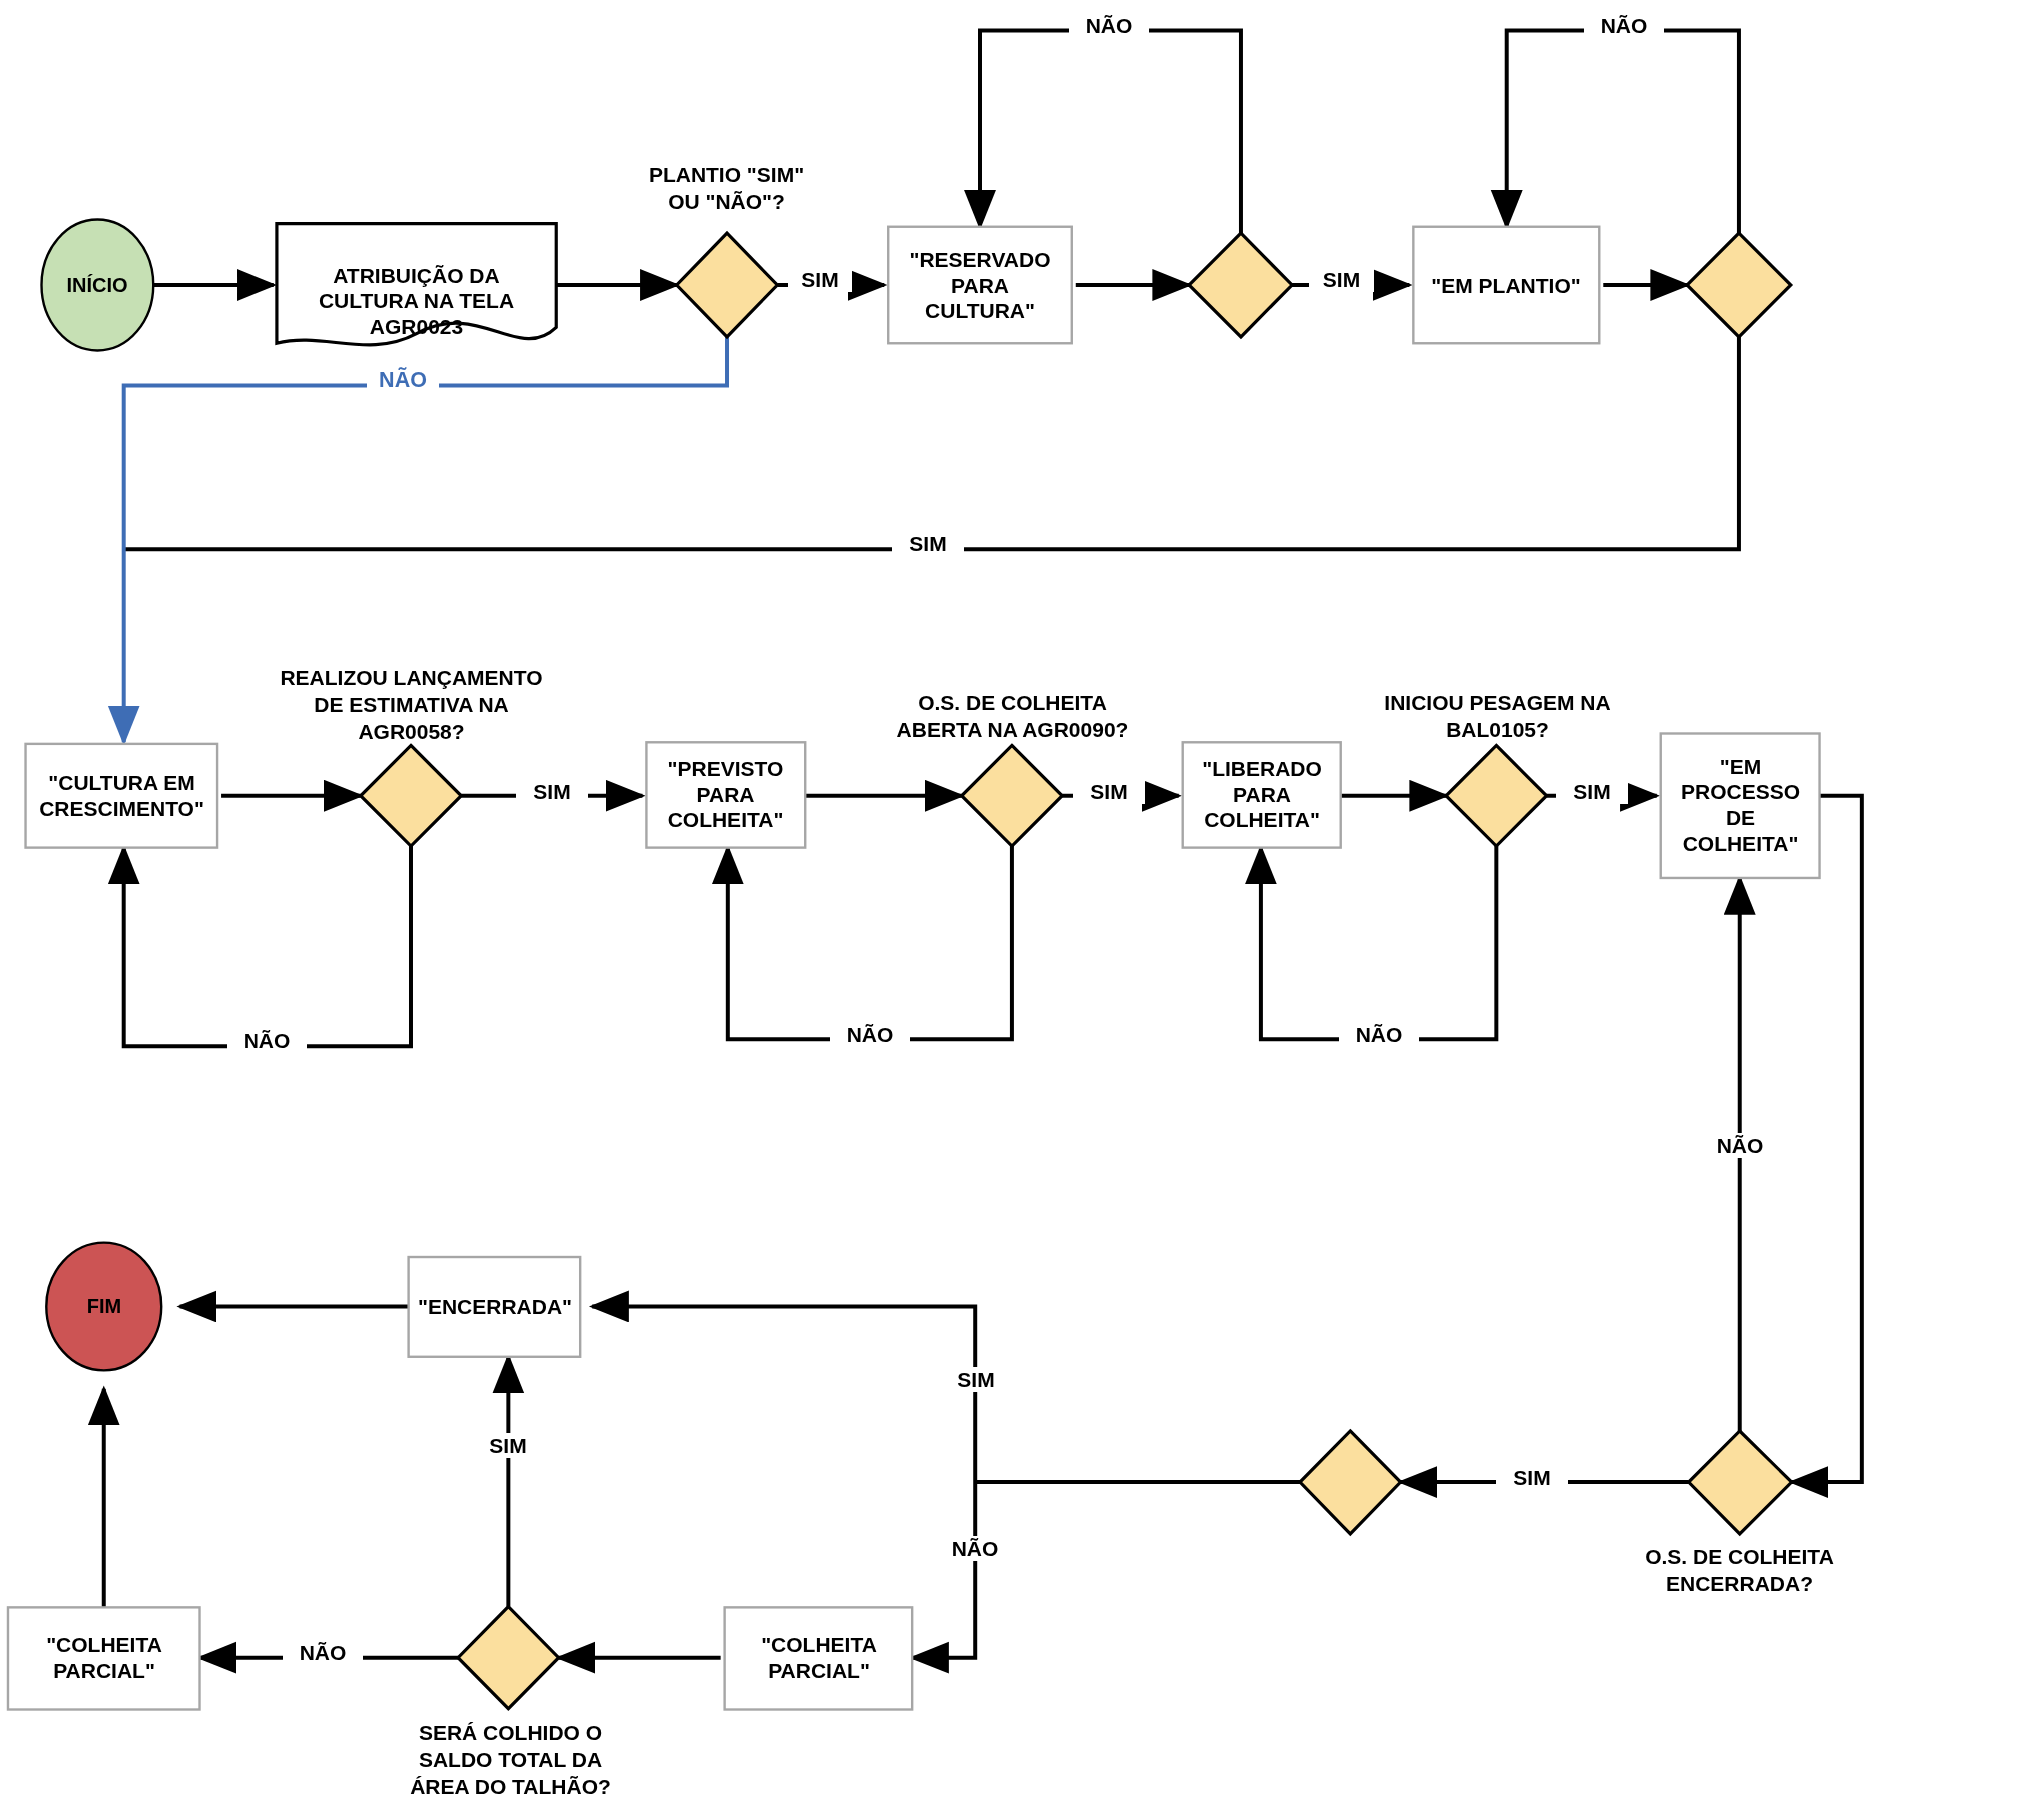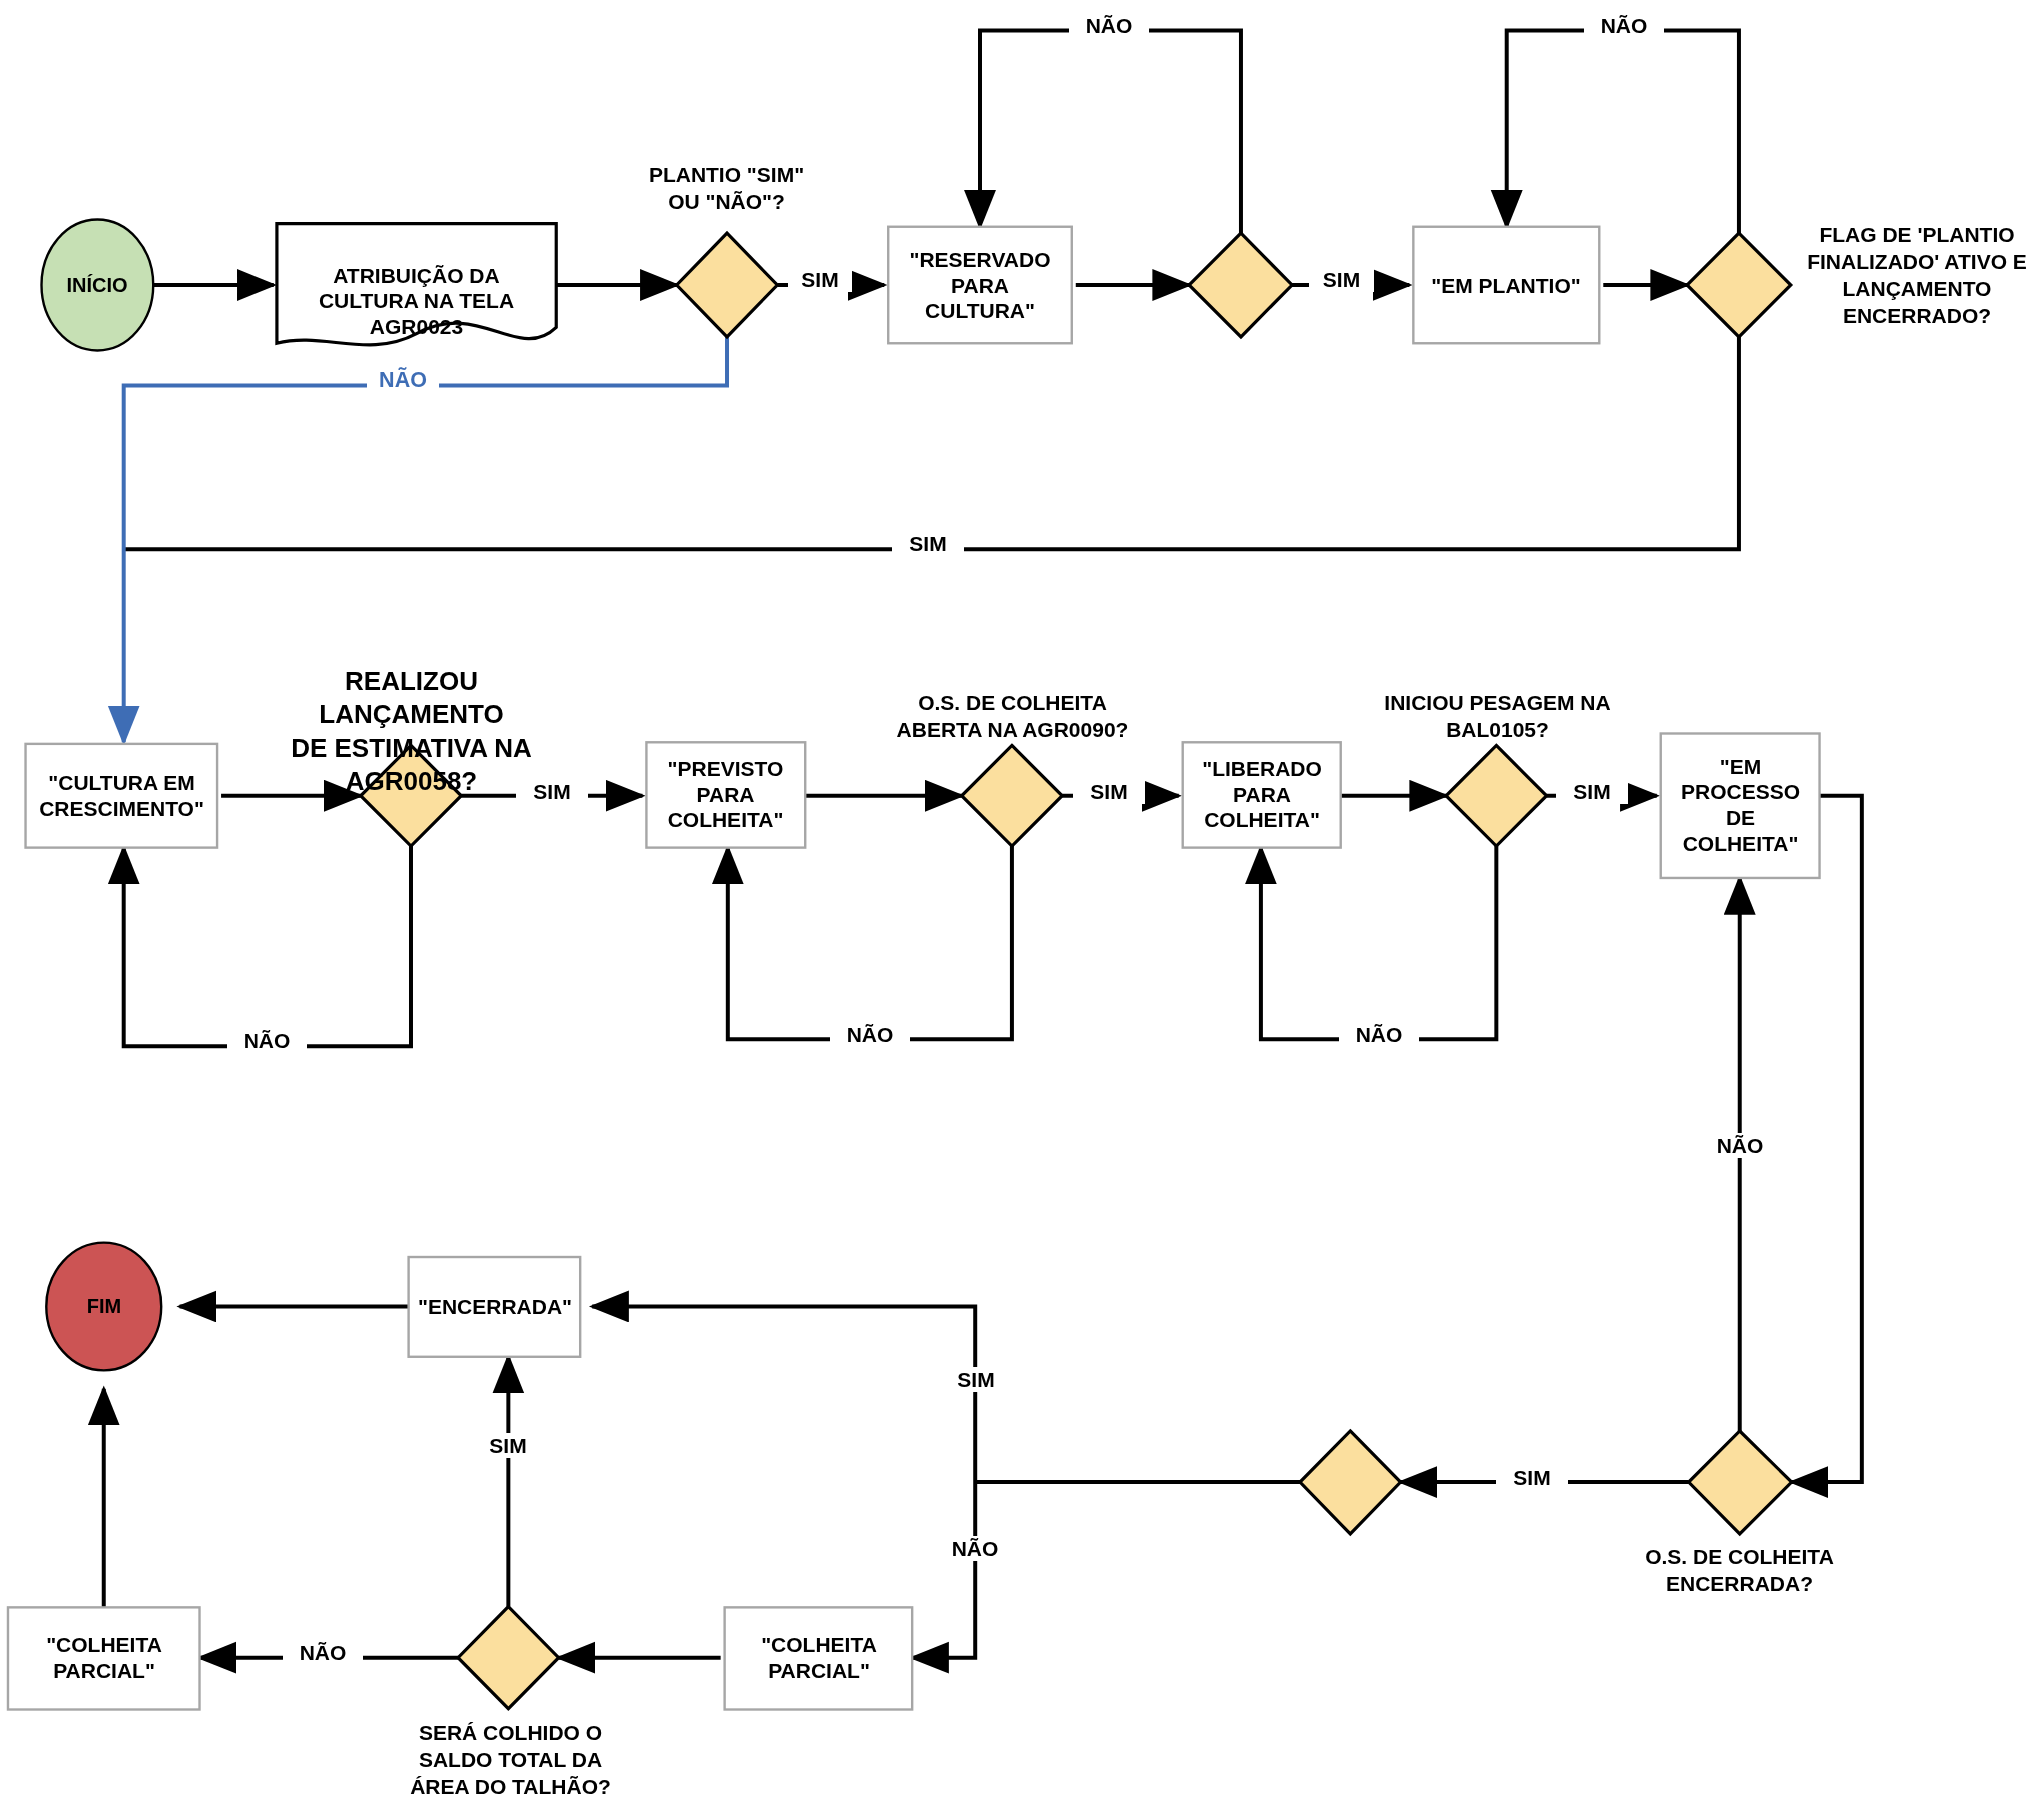--- a/index.html
+++ b/index.html
@@ -170,29 +170,25 @@
   <div class="out-label" style="left:607px;top:162px;width:239px;font-size:21px;">PLANTIO "SIM"
 OU "NÃO"?</div>
 
   <div class="shape-label" style="left:888px;top:227px;width:184px;height:117px;font-size:21px;">"RESERVADO
 PARA
 CULTURA"</div>
 
 
   <div class="shape-label" style="left:1413px;top:227px;width:186px;height:117px;font-size:21px;">"EM PLANTIO"</div>
 
-  <div class="out-label" style="left:1799px;top:222px;width:236px;font-size:21px;">FLAG DE 'PLANTIO
-FINALIZADO' ATIVO E
-LANÇAMENTO
-ENCERRADO?</div>
 
   <div class="shape-label" style="left:25.5px;top:744px;width:192px;height:104px;font-size:21px;">"CULTURA EM
 CRESCIMENTO"</div>
 
-  <div class="out-label" style="left:263px;top:665px;width:297px;font-size:26px;">REALIZOU LANÇAMENTO
+  <div class="out-label" style="left:263px;top:665px;width:297px;font-size:21px;">REALIZOU LANÇAMENTO
 DE ESTIMATIVA NA
 AGR0058?</div>
 
   <div class="shape-label" style="left:646px;top:742px;width:159px;height:105px;font-size:21px;">"PREVISTO
 PARA
 COLHEITA"</div>
 
   <div class="out-label" style="left:889px;top:690px;width:247px;font-size:21px;">O.S. DE COLHEITA
 ABERTA NA AGR0090?</div>
 

